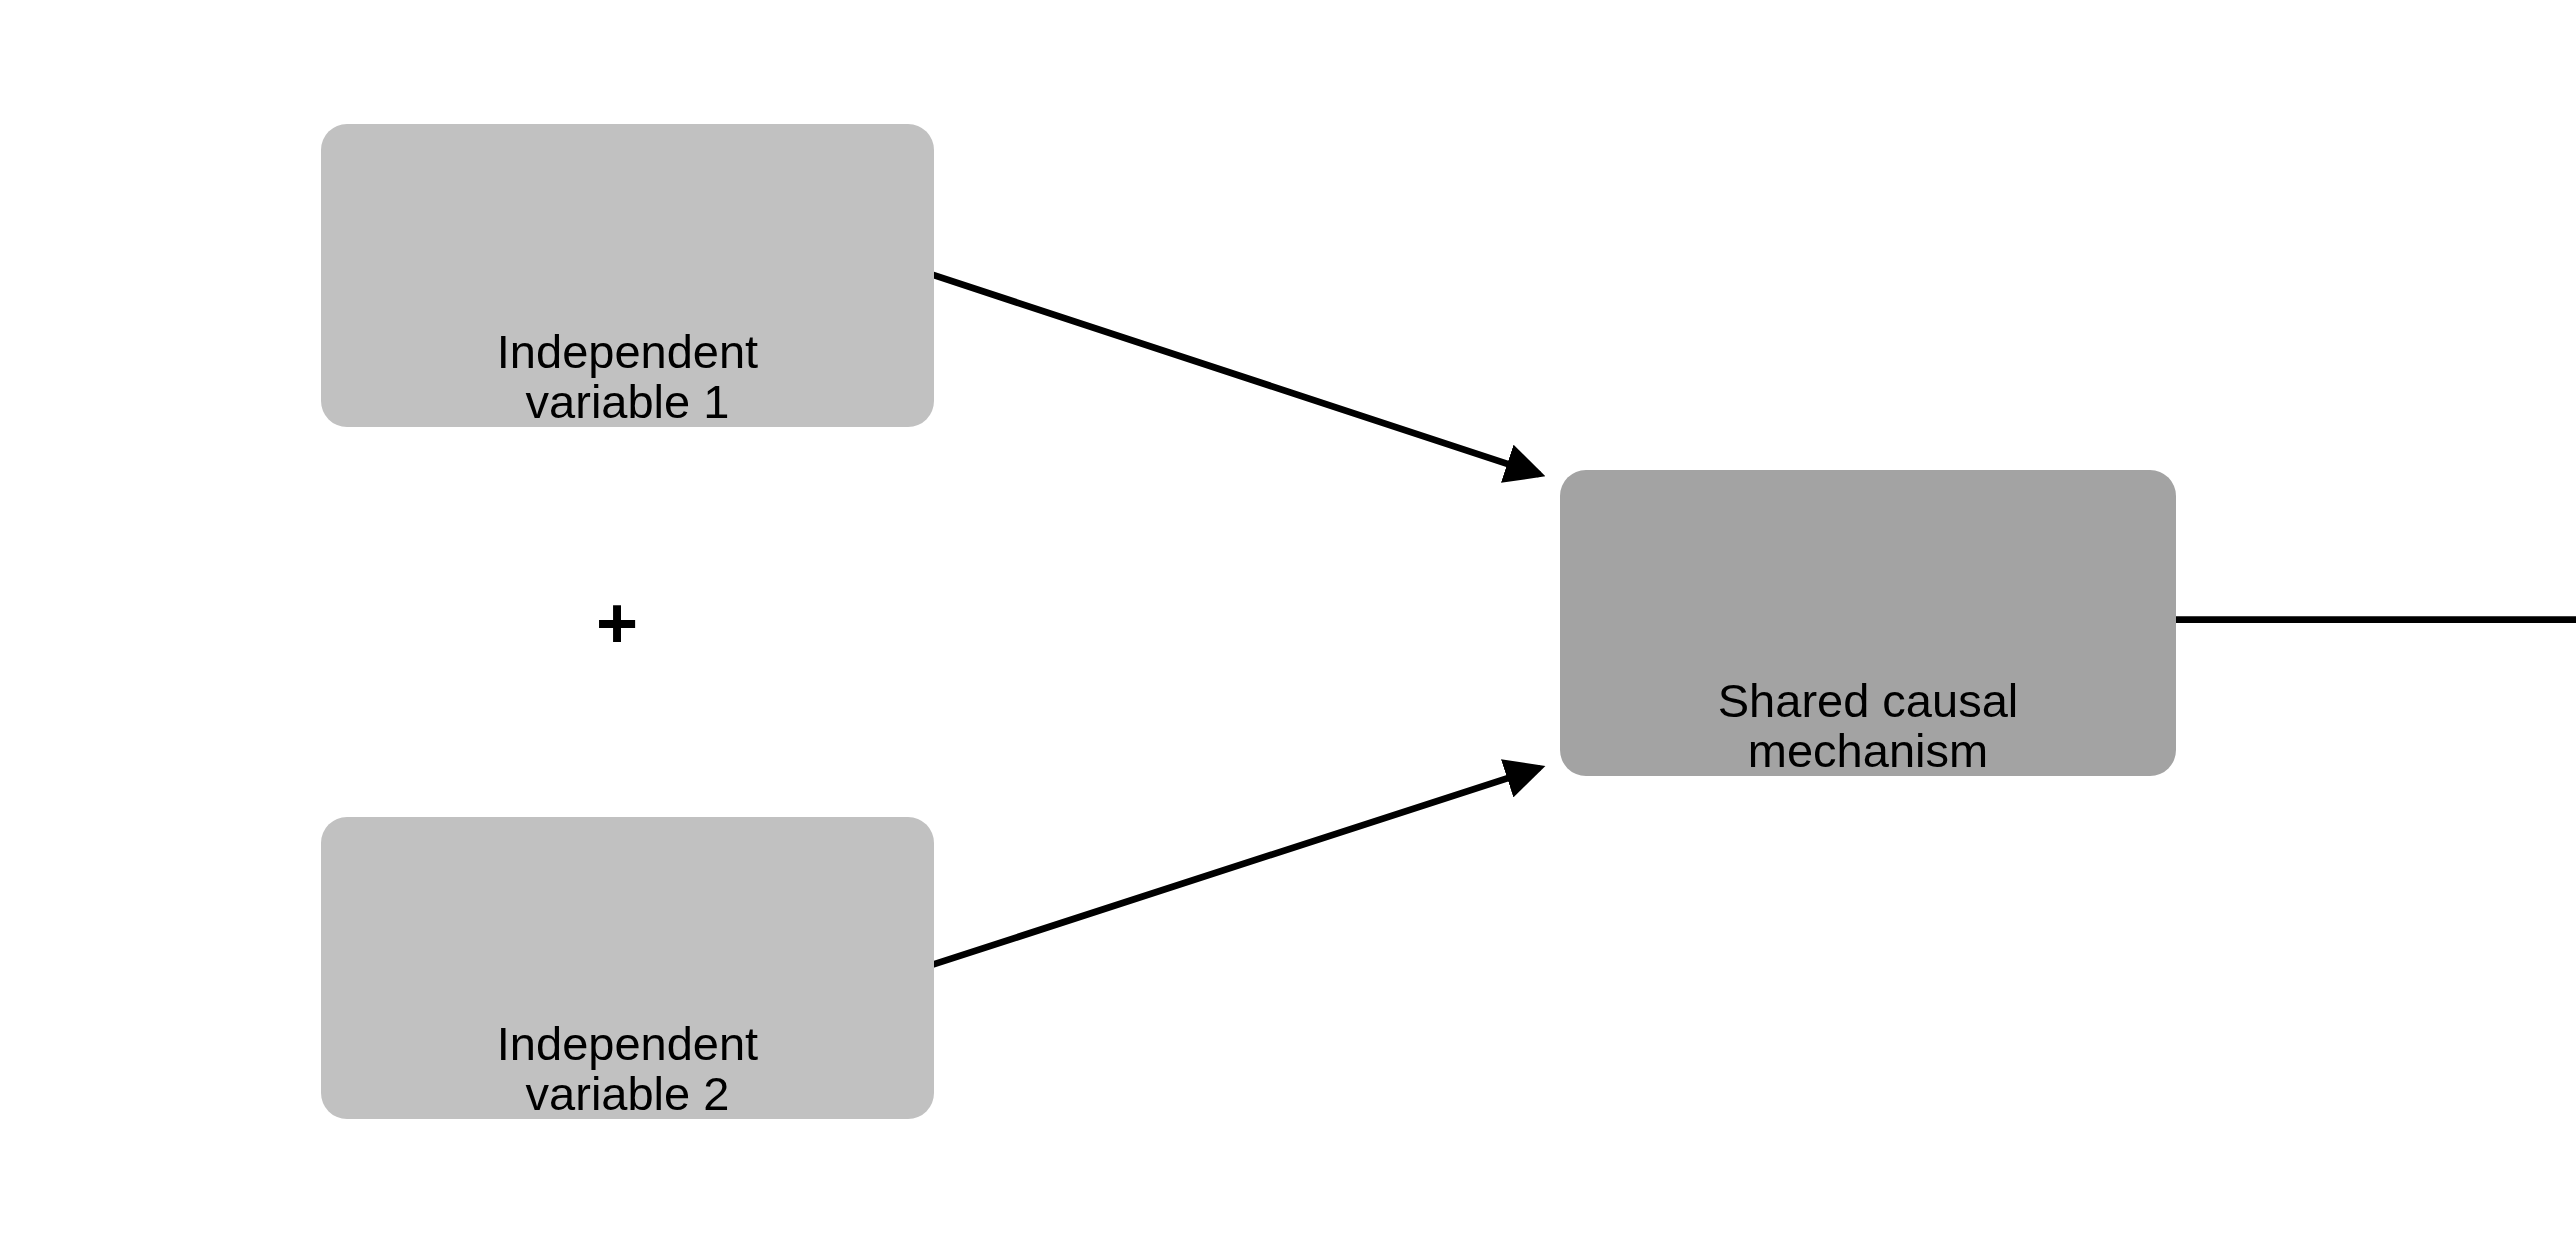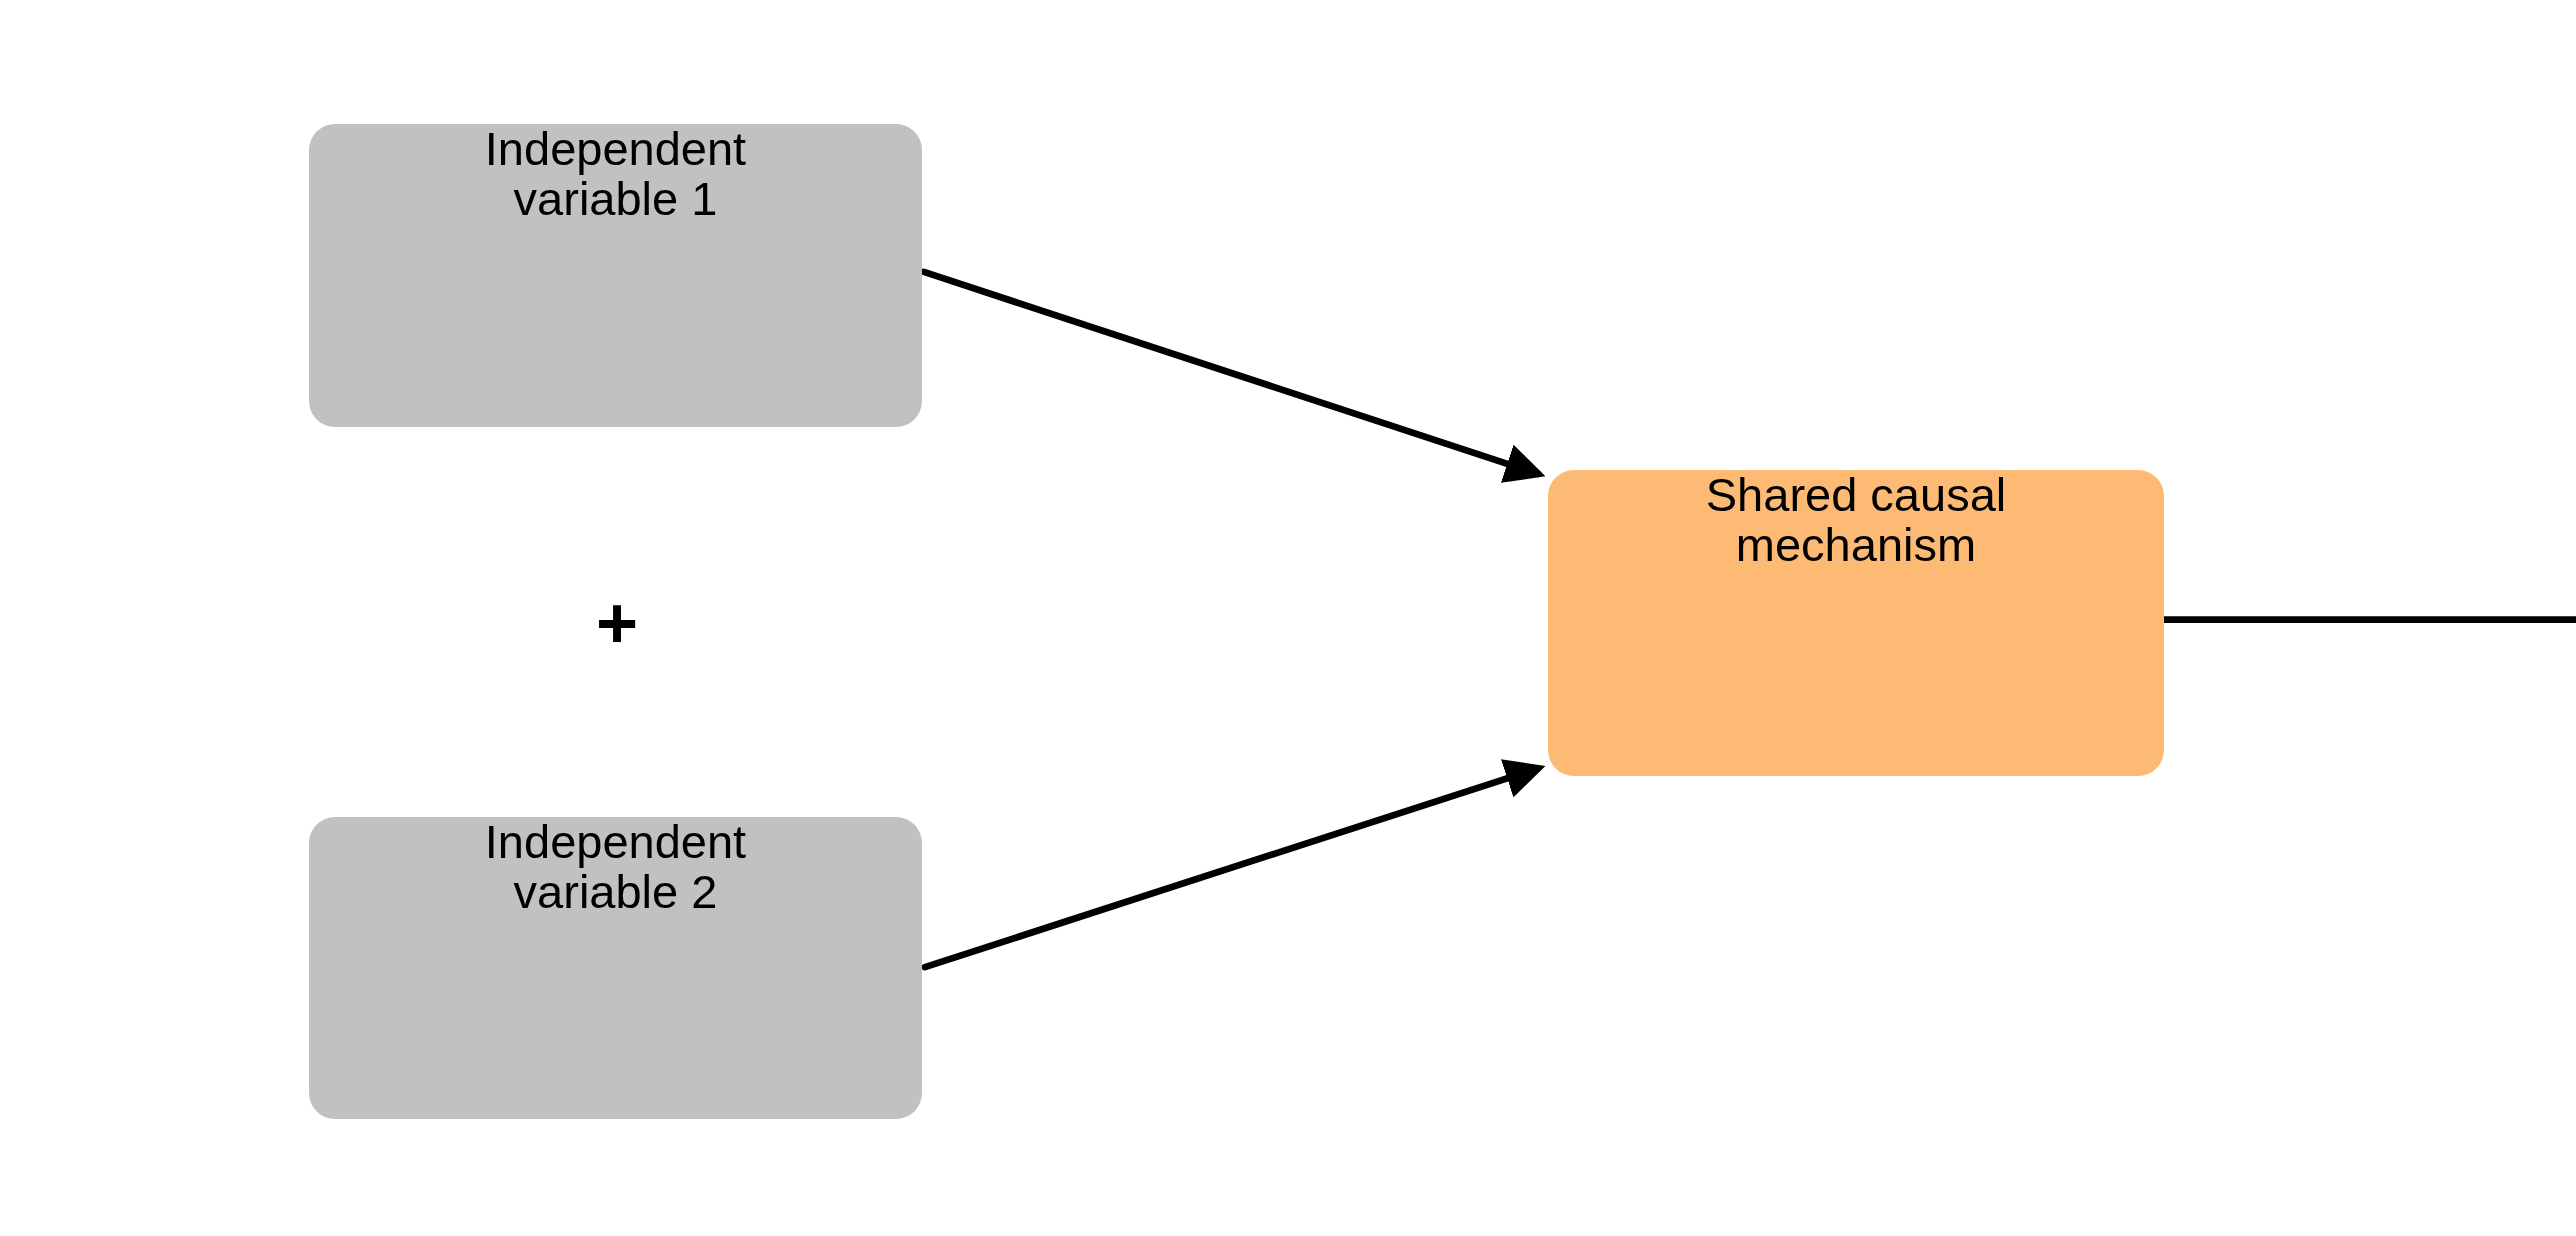--- a/index.html
+++ b/index.html
@@ -18,33 +18,34 @@
   .edges-layer {
     position: absolute;
     left: 0;
     top: 0;
     width: 3709px;
     height: 1236px;
   }
   .node {
     position: absolute;
     display: flex;
-    align-items: flex-start;
+    align-items: flex-end;
     justify-content: center;
     text-align: center;
     border-radius: 26px;
     color: #000000;
     font-size: 47px;
     line-height: 1.06;
+    margin-left: 12px;
   }
   .node .label {
     white-space: pre-line;
   }
   .node-gray { background: #c1c1c1; }
-  .node-light { background: #fdba74; }
+  .node-light { background: #a3a3a3; }
 
   .node-iv1        { left: 309px;  top: 124px;  width: 613px; height: 303px; }
   .node-iv2        { left: 309px;  top: 817px; width: 613px; height: 302px; }
   .node-mechanism  { left: 1548px; top: 470px;  width: 616px; height: 306px; }
 
   .plus-operator {
     position: absolute;
     left: 617px;
     top: 623px;
     transform: translate(-50%, -50%);

